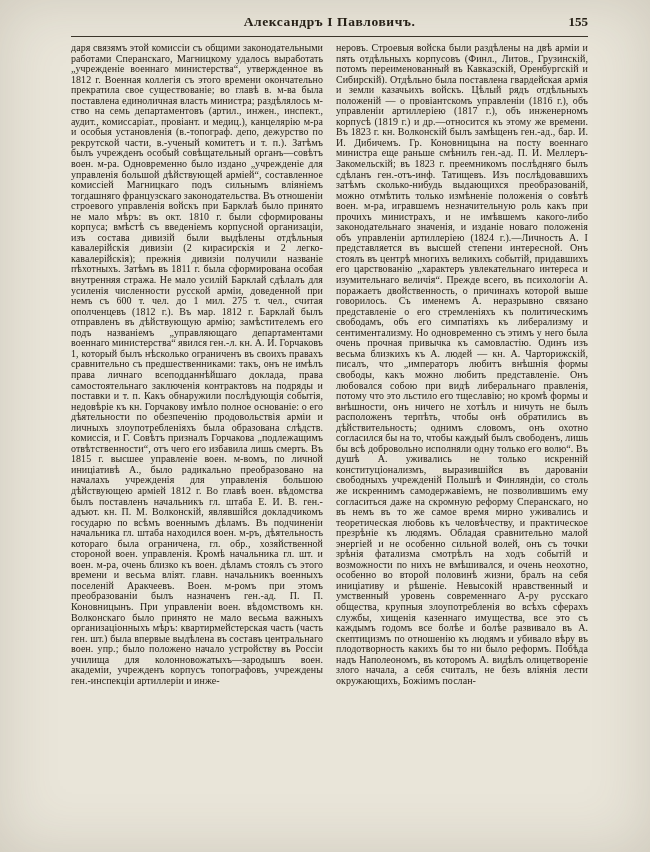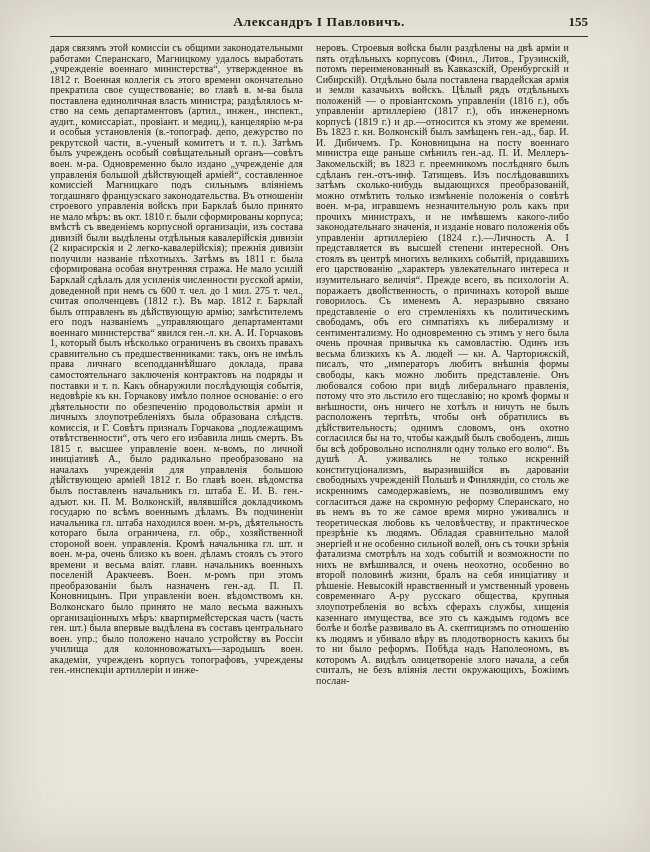--- a/index.html
+++ b/index.html
@@ -12,21 +12,21 @@
     width:650px;height:852px;
     background:var(--paper);
     font-family:"Liberation Serif","DejaVu Serif",serif;
     color:var(--ink);
     overflow:hidden;
   }
   .page{
     position:relative;
     width:650px;height:852px;
     box-sizing:border-box;
-    padding:14px 62px 10px 50px;
+    padding:14px 62px 10px 71px;
     background:var(--paper);
     box-shadow:inset 0 0 60px rgba(90,80,60,.18);
   }
   .page-header{
     position:relative;
     height:20px;
     margin-bottom:2px;
   }
   .running-title{
     display:block;

